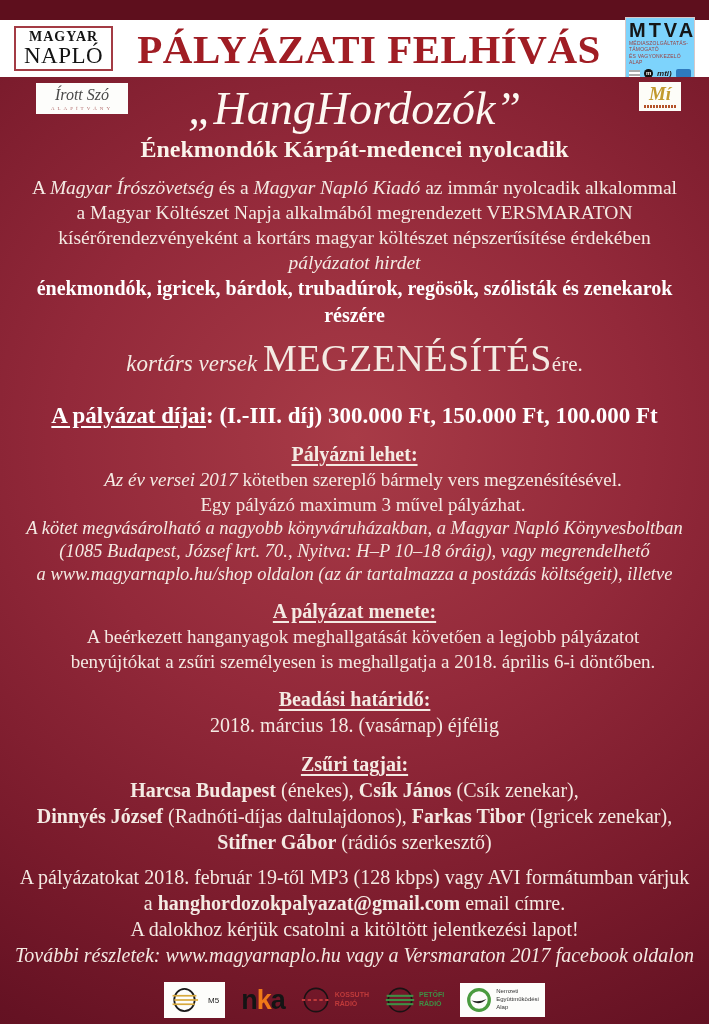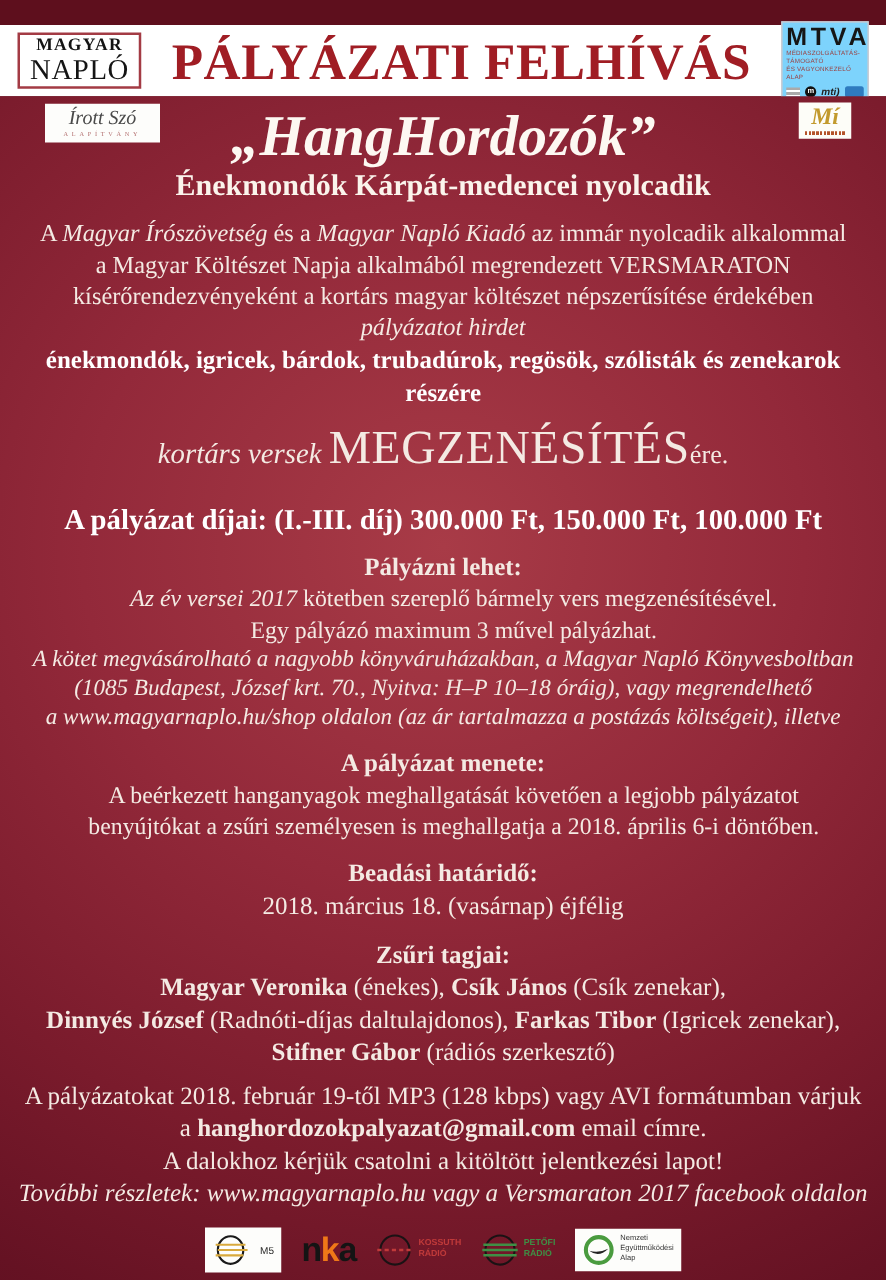--- a/index.html
+++ b/index.html
@@ -45,28 +45,28 @@
   .irott-szo .script { font-style:italic; font-size:16px; color:#4a4a4a; line-height:1; }
   .irott-szo .sub { font-size:5px; letter-spacing:3px; color:#b06a6a; margin-top:3px; }
 
   .mi-logo { position:absolute; right:28px; top:5px; width:42px; background:#fdfdf8;
              padding:2px 2px 3px; text-align:center; }
   .mi-logo .mi { font-size:19px; font-weight:bold; font-style:italic; color:#c29a2e;
                  line-height:1; }
   .mi-logo .bar { height:3px; margin:2px 3px 0;
                   background:repeating-linear-gradient(90deg,#b4532a 0 2px,#fdfdf8 2px 3px); }
 
-  .hero-title { padding-top:6px; font-size:46px; font-weight:bold; font-style:italic;
+  .hero-title { padding-top:6px; font-size:46px; font-weight:normal; font-style:italic;
                 color:#fdf8f2; line-height:1.12; }
   .hero-sub { font-size:24px; font-weight:bold; color:#fbf4ec; margin-top:1px; }
 
   .intro { margin-top:12px; font-size:19.5px; line-height:25px; padding:0 18px; }
   .i { font-style:italic; }
   .b { font-weight:bold; }
-  .u { text-underline-offset:3px; }
+  .u { text-decoration:underline; text-underline-offset:3px; }
 
   .target { font-size:20px; font-weight:bold; line-height:27px; color:#fff; }
 
   .megz { margin-top:7px; line-height:44px; white-space:nowrap; }
   .megz .pre { font-style:italic; font-size:23px; }
   .megz .big { font-size:38px; letter-spacing:0.5px; }
   .megz .post { font-size:21px; }
 
   .prize { margin-top:15px; font-size:23px; font-weight:bold; color:#fff;
            white-space:nowrap; }
@@ -167,21 +167,21 @@
 
     <div class="sec-h u">A pályázat menete:</div>
     <div class="sec-t">A beérkezett hanganyagok meghallgatását követően a legjobb pályázatot</div>
     <div class="sec-t">benyújtókat a zsűri személyesen is meghallgatja a 2018. április 6-i döntőben.</div>
 
     <div class="sec-h u">Beadási határidő:</div>
     <div class="beadasi-t">2018. március 18. (vasárnap) éjfélig</div>
 
     <div class="sec-h u">Zsűri tagjai:</div>
     <div class="jury">
-      <div><span class="b">Magyar Veronika</span><span> (énekes), </span><span class="b">Csík János</span><span> (Csík zenekar),</span></div>
+      <div><span class="b">Harcsa Budapest</span><span> (énekes), </span><span class="b">Csík János</span><span> (Csík zenekar),</span></div>
       <div><span class="b">Dinnyés József</span><span> (Radnóti-díjas daltulajdonos), </span><span class="b">Farkas Tibor</span><span> (Igricek zenekar),</span></div>
       <div><span class="b">Stifner Gábor</span><span> (rádiós szerkesztő)</span></div>
     </div>
 
     <div class="submission">
       <div>A pályázatokat 2018. február 19-től MP3 (128 kbps) vagy AVI formátumban várjuk</div>
       <div><span>a </span><span class="b">hanghordozokpalyazat@gmail.com</span><span> email címre.</span></div>
       <div>A dalokhoz kérjük csatolni a kitöltött jelentkezési lapot!</div>
       <div class="i">További részletek: www.magyarnaplo.hu vagy a Versmaraton 2017 facebook  oldalon</div>
     </div>

